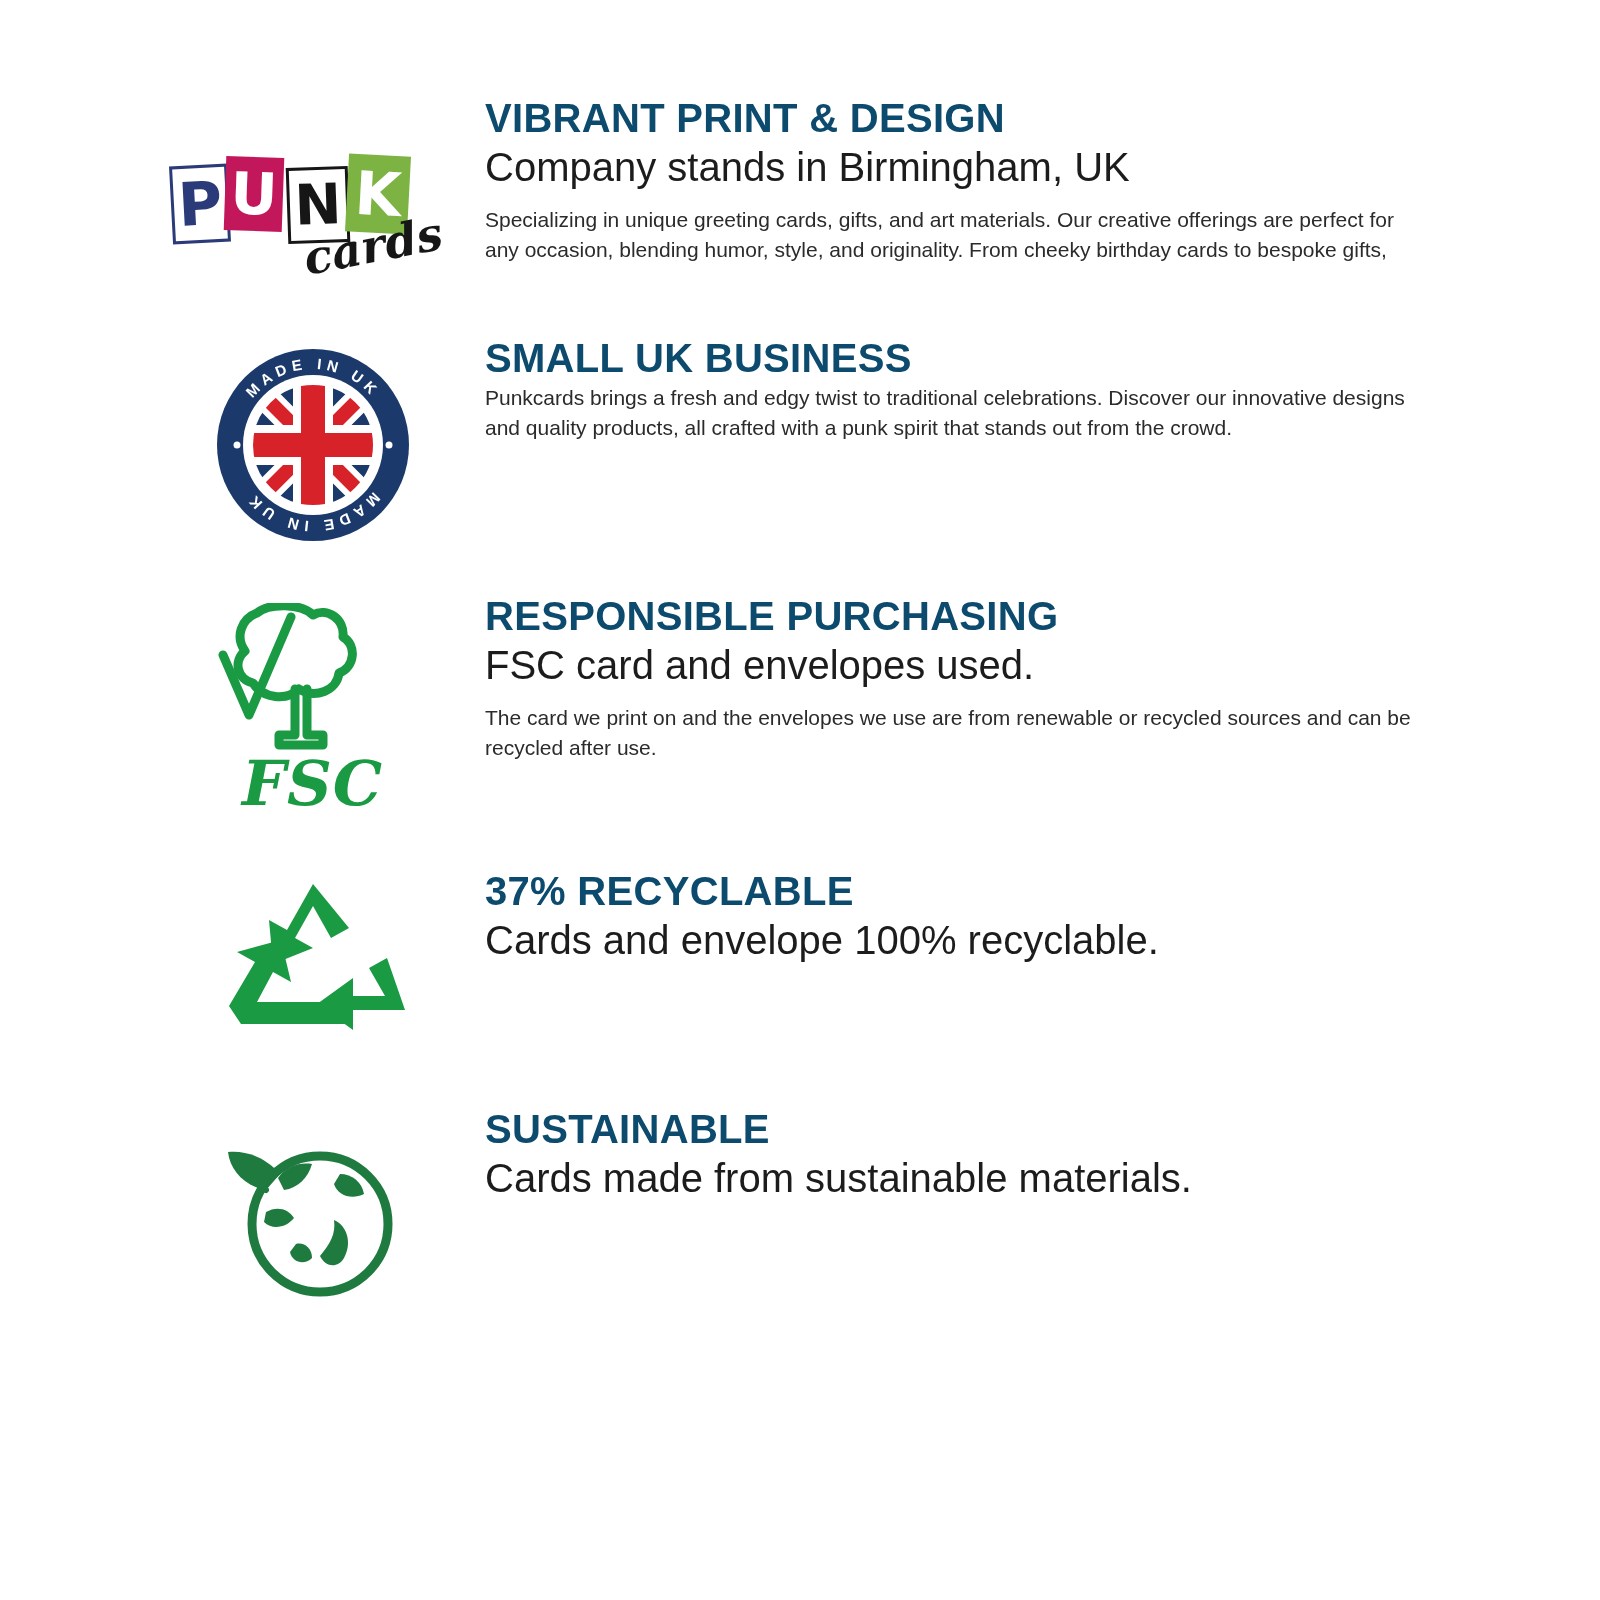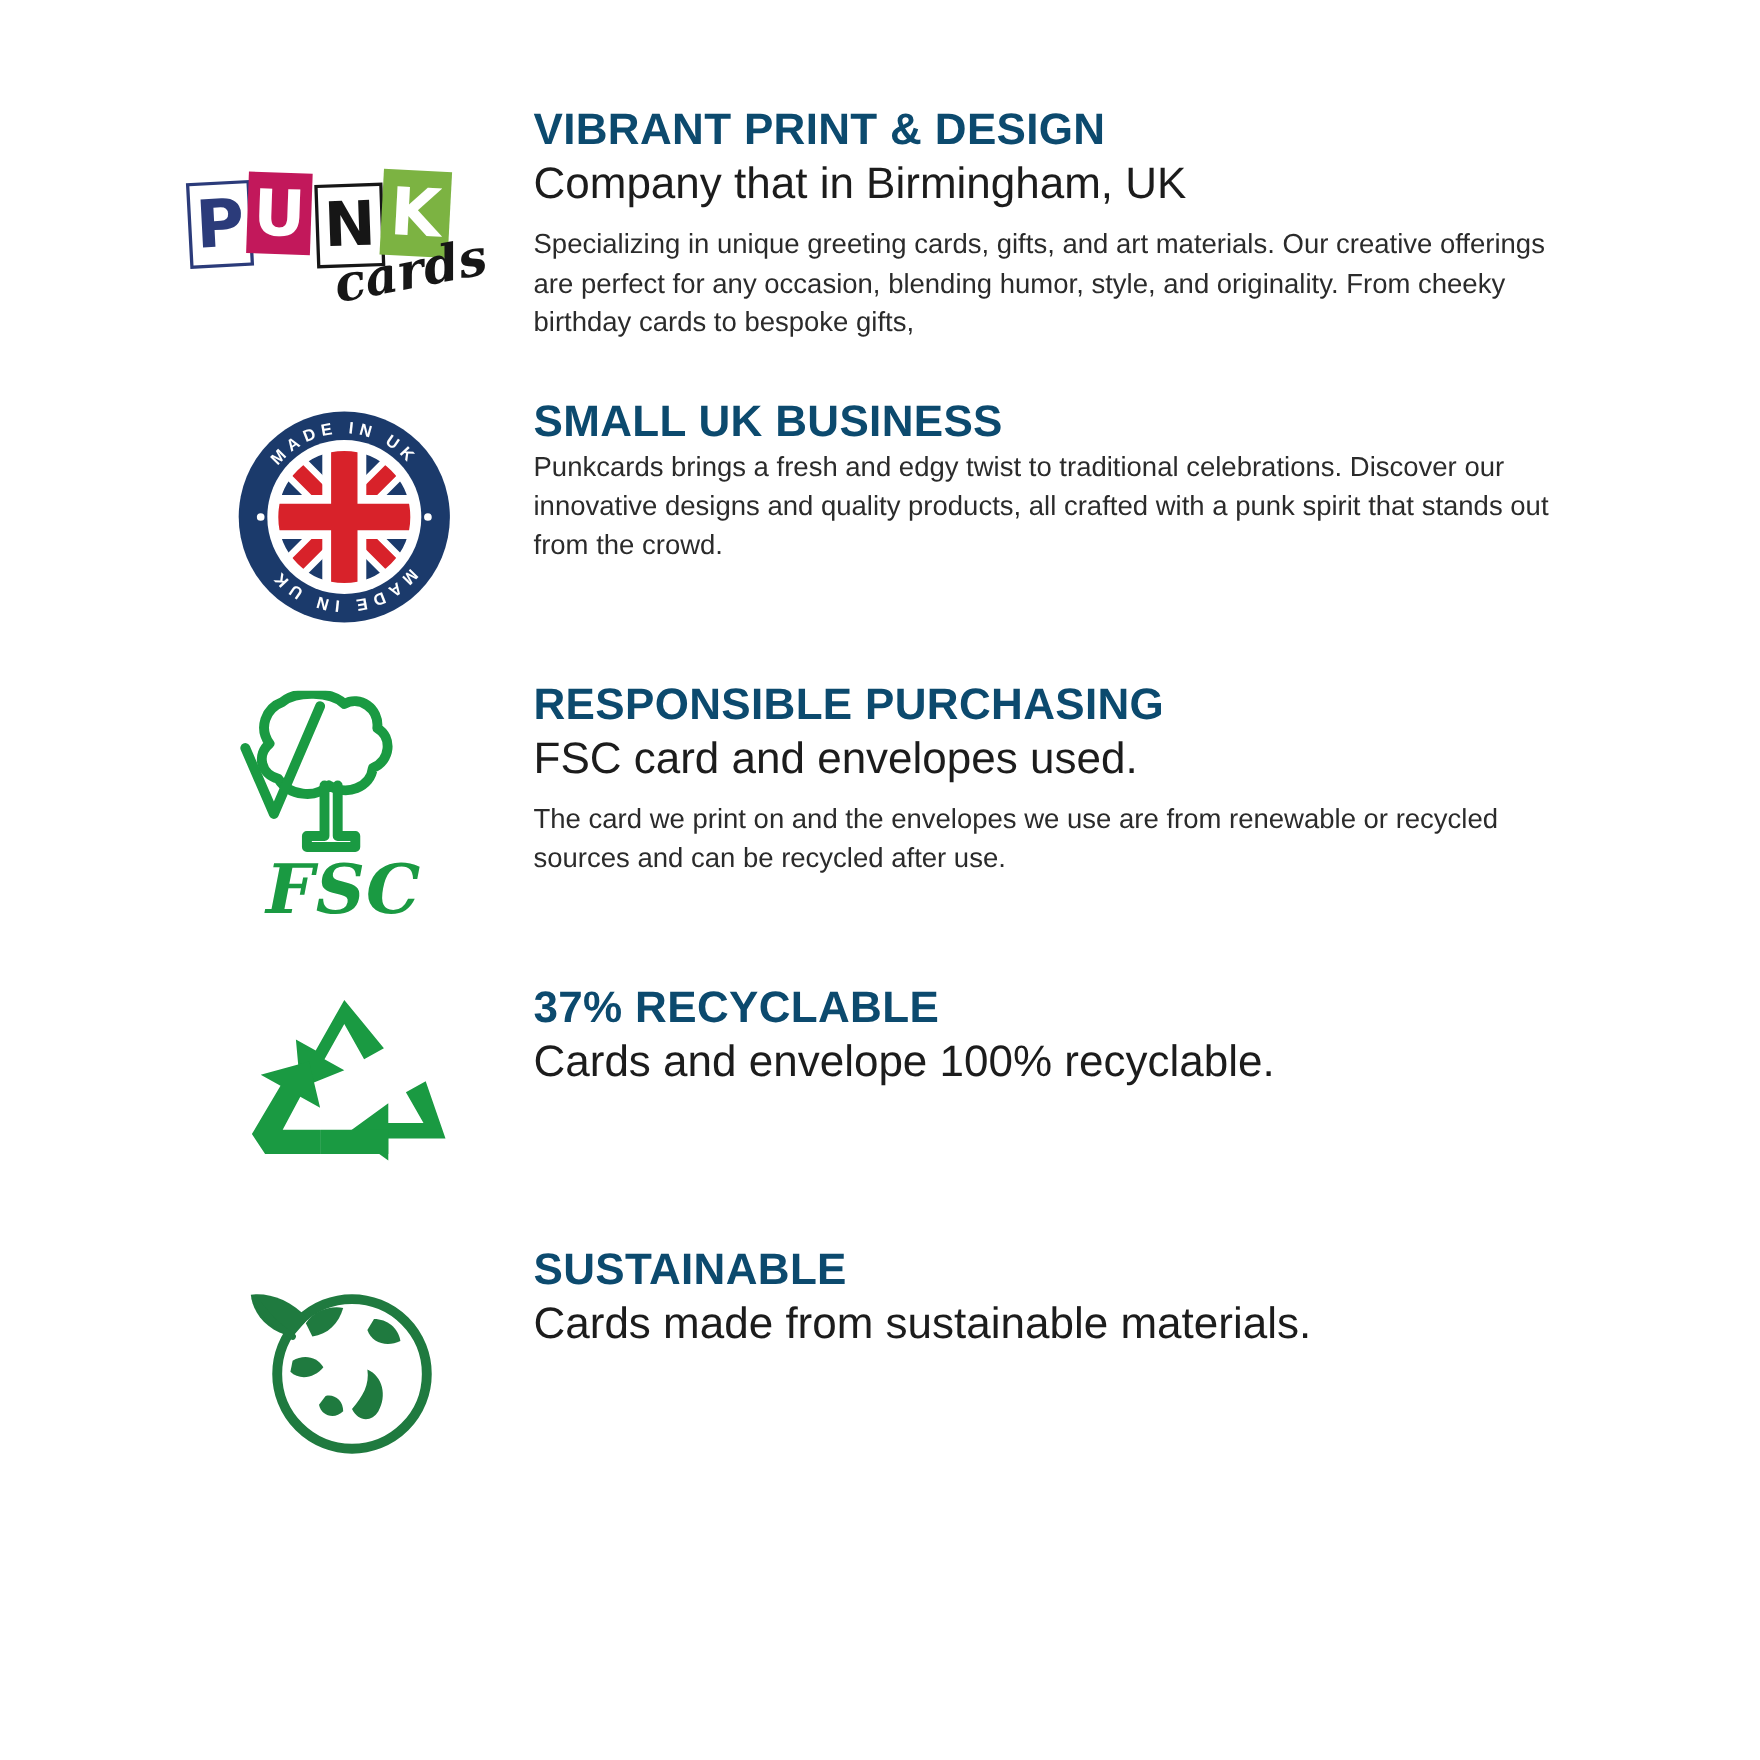--- a/index.html
+++ b/index.html
@@ -49,21 +49,21 @@
     line-height: 1.15;
   }
   .f-sub {
     font-size: 40px;
     font-weight: normal;
     color: #1c1c1c;
     margin: 0 0 14px 0;
     line-height: 1.2;
   }
   .f-body {
-    font-size: 25px;
+    font-size: 21px;
     line-height: 1.42;
     color: #2b2b2b;
     margin: 0;
     max-width: 935px;
   }
 
   
   .punk-logo {
     position: relative;
     width: 300px;
@@ -139,21 +139,21 @@
       <div class="punk-logo">
         <div class="punk-letter pl-p">P</div>
         <div class="punk-letter pl-u">U</div>
         <div class="punk-letter pl-n">N</div>
         <div class="punk-letter pl-k">K</div>
         <div class="punk-cards-word">cards</div>
       </div>
     </div>
     <div class="text-col">
       <h2 class="f-title">VIBRANT PRINT &amp; DESIGN</h2>
-      <div class="f-sub">Company that in Birmingham, UK</div>
+      <div class="f-sub">Company stands in Birmingham, UK</div>
       <p class="f-body">Specializing in unique greeting cards, gifts, and art materials. Our creative offerings are perfect for any occasion, blending humor, style, and originality. From cheeky birthday cards to bespoke gifts,</p>
     </div>
   </div>
 
   <div class="feature">
     <div class="icon-col">
       <svg class="svg-icon uk-badge" viewBox="0 0 200 200">
         <circle cx="100" cy="100" r="96" fill="#1b3a6b"></circle>
         <circle cx="100" cy="100" r="70" fill="#ffffff"></circle>
         <clipPath id="ukflagclip">

